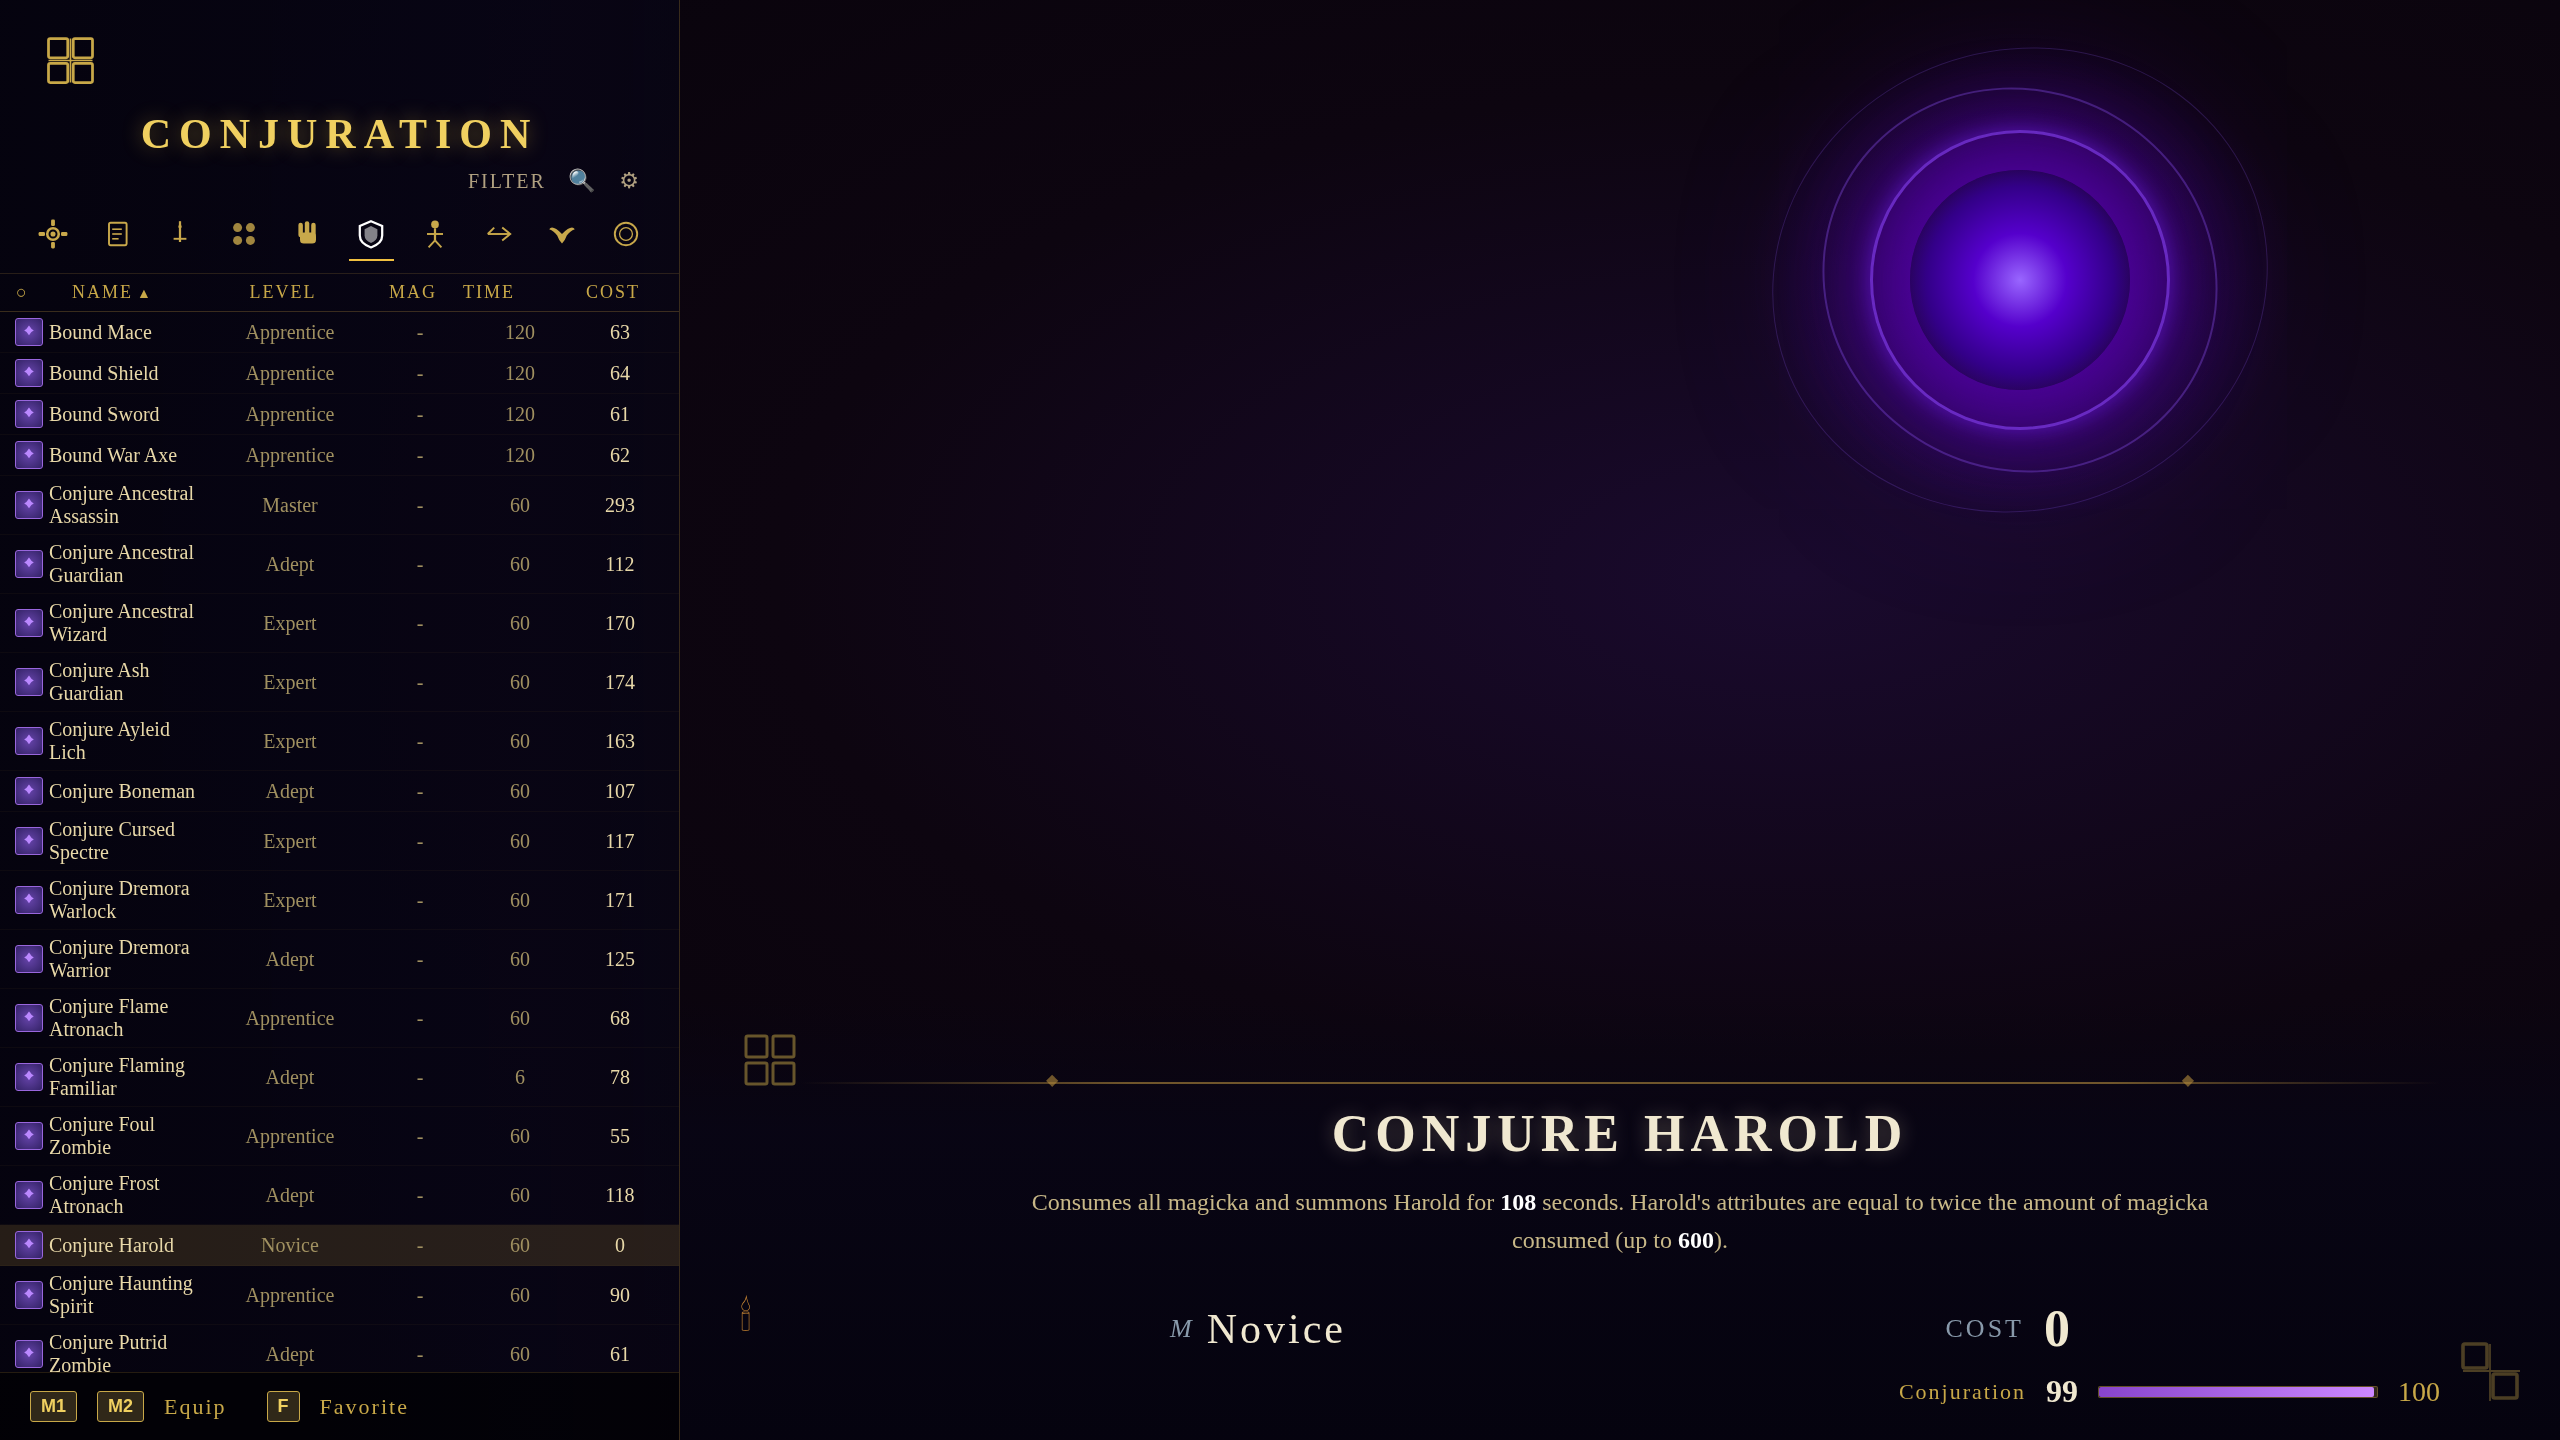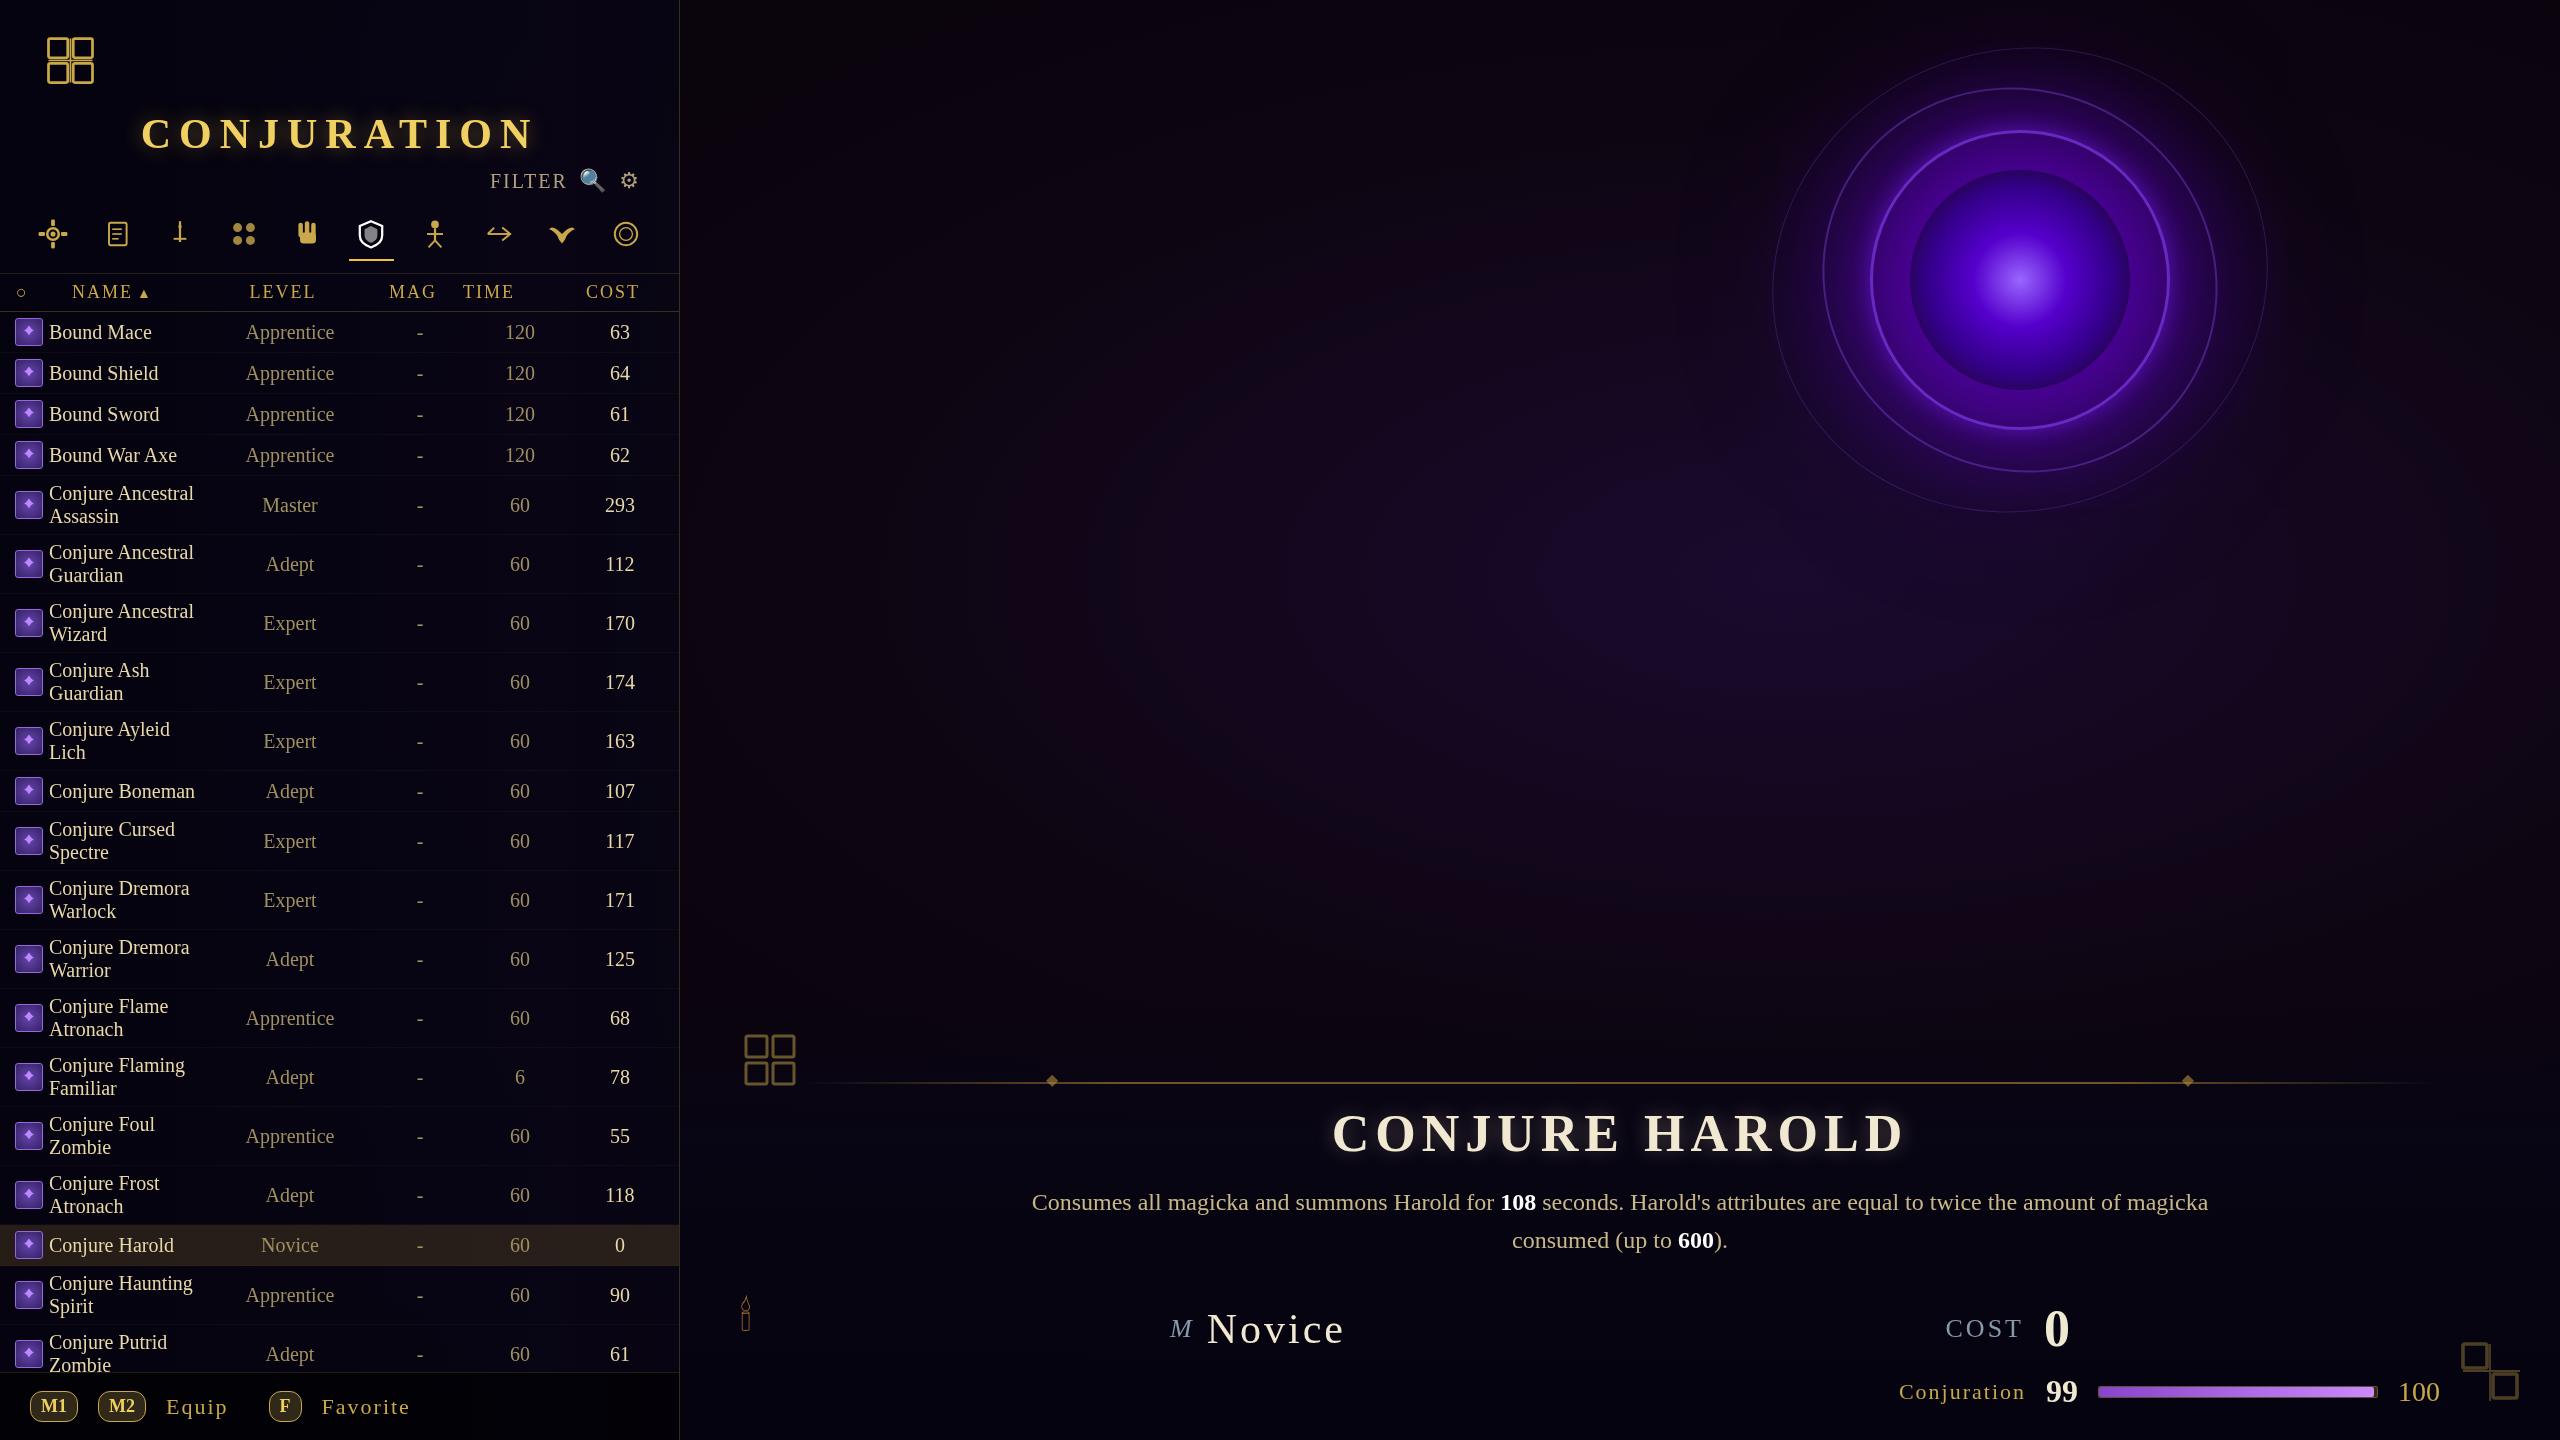--- a/index.html
+++ b/index.html
@@ -103,21 +103,21 @@
       text-shadow: 0 0 20px rgba(240,200,60,0.4);
       padding: 10px 0 5px;
     }
 
     
     .filter-row {
       display: flex;
       align-items: center;
       justify-content: flex-end;
       padding: 5px 40px;
-      gap: 12px;
+      gap: 23px;
       font-size: 20px;
       color: #b0a080;
     }
     .filter-label {
       font-size: 20px;
       letter-spacing: 2px;
       color: #b0a080;
     }
 
     
@@ -207,23 +207,23 @@
       gap: 20px;
       background: rgba(0,0,0,0.6);
       border-top: 1px solid rgba(180,140,60,0.2);
     }
     .key-btn {
       background: rgba(60,50,30,0.8);
       border: 1px solid #c8a848;
       color: #f0d060;
       padding: 4px 10px;
       font-size: 18px;
-      font-family: Liberation Serif, serif;
+      font-family: Liberation Sans, sans-serif;
       font-weight: bold;
-      border-radius: 12px;
+      border-radius: 3px;
       min-width: 32px;
       text-align: left;
     }
     .bottom-action {
       font-size: 22px;
       color: #c8a848;
       letter-spacing: 2px;
     }
 
     

